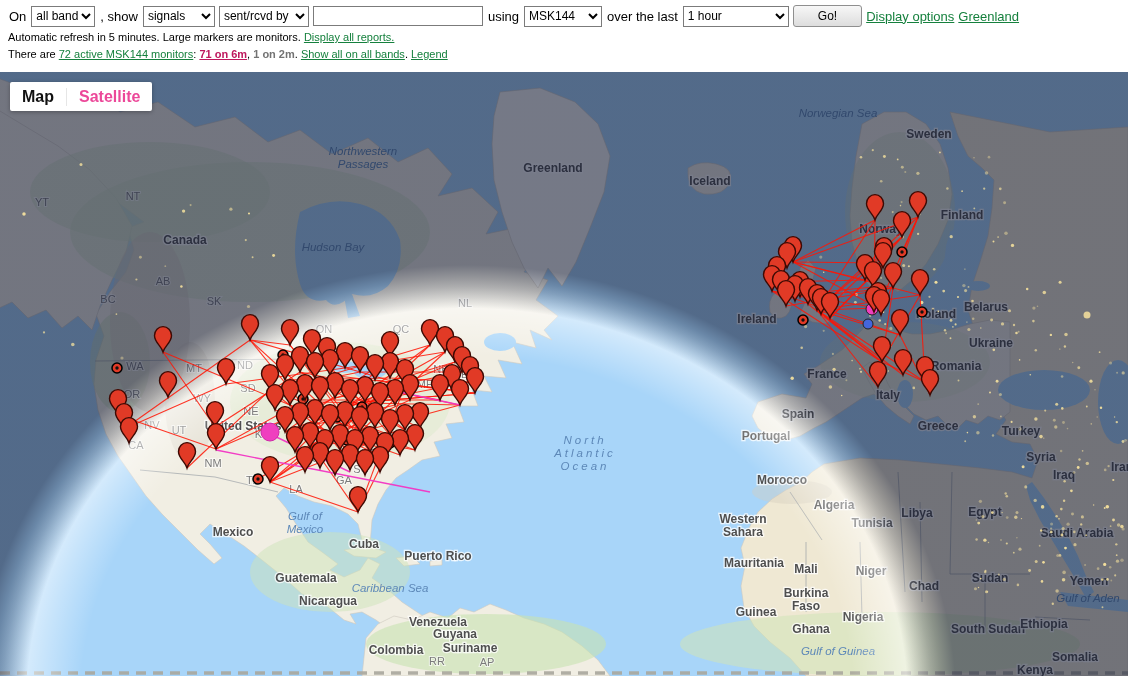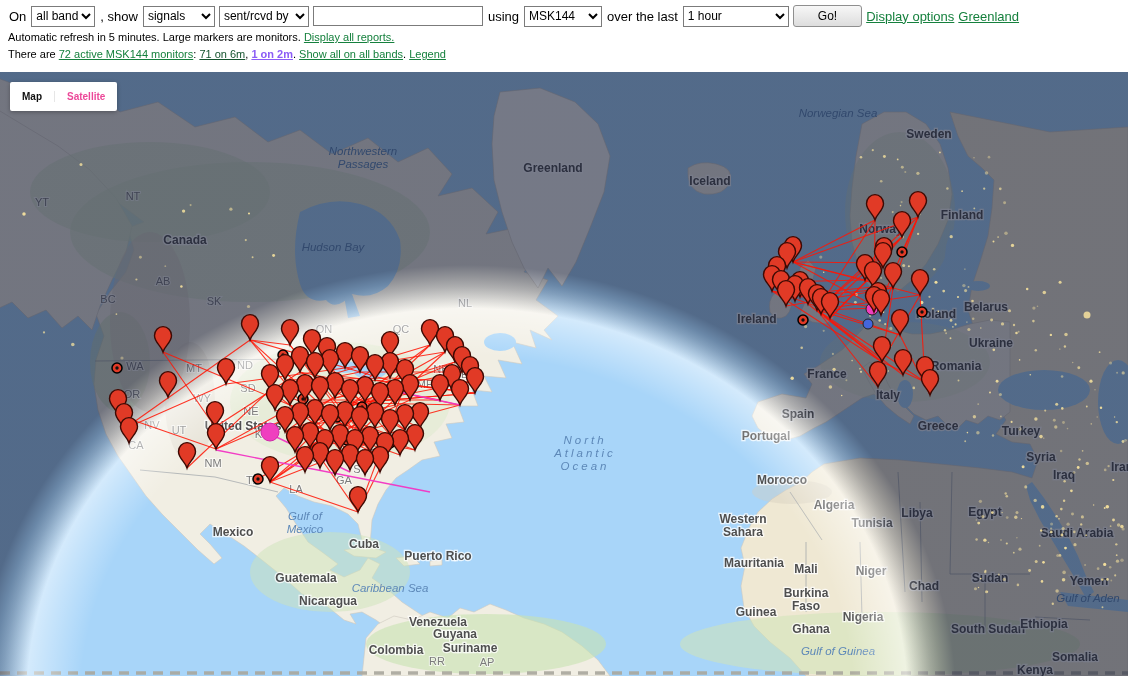--- a/index.html
+++ b/index.html
@@ -10,34 +10,34 @@
   .topbar { width:1128px; height:72px; background:#fff; padding:4px 8px 0 8px; font-size:13px; color:#000; }
   .controls-row { display:flex; align-items:center; gap:4px; height:24px; white-space:nowrap; }
   .controls-row label { margin:0 1px; }
   select { height:21px; font-size:12px; font-family:"Liberation Sans",sans-serif; border:1px solid #7b7b7b; background:#fff; border-radius:0; }
   #band-select{width:64px} #signals-select{width:72px} #direction-select{width:90px}
   #who-select{width:156px} #mode-select{width:78px} #timespan-select{width:106px}
   .callsign-input { width:170px; height:20px; border:1px solid #7b7b7b; font-size:12px; padding:0 3px; }
   .go-button { height:22px; font-size:12px; padding:1px 24px; border:1px solid #8f8f8f; border-radius:3px;
                background:linear-gradient(#f7f7f7,#dddddd); cursor:pointer; font-family:"Liberation Sans",sans-serif; }
   a.lnk { color:#15803d; text-decoration:underline; cursor:pointer; }
-  a.lnk-red { color:#14532d; font-weight:normal; text-decoration:underline; cursor:pointer; }
-  a.lnk-magenta { color:#8b5cf6; font-weight:bold; text-decoration:underline; cursor:pointer; }
+  a.lnk-red { color:#be185d; font-weight:bold; text-decoration:underline; cursor:pointer; }
+  a.lnk-magenta { color:#737373; font-weight:bold; cursor:pointer; }
   .status-row { height:16px; line-height:16px; font-size:11px; margin-top:1px; white-space:nowrap; }
 
   
   .map-wrap { position:relative; width:1128px; height:604px; overflow:hidden; background:#a8d5f9; }
   .abs { position:absolute; left:0; top:0; }
   .night-overlay { position:absolute; left:0; top:0; width:1128px; height:604px; pointer-events:none;
     background:
       radial-gradient(489px 435px at 467px 628px, rgba(13,20,46,0) 0 90%, rgba(13,20,46,0.30) 95%, rgba(16,23,50,0.56) 100%),
       radial-gradient(489px 435px at 467px 628px, rgba(255,255,255,0) 0 79%, rgba(255,255,255,0.50) 90%, rgba(255,255,255,0) 97%);
   }
   .map-type-control { position:absolute; left:10px; top:10px; background:#fff; border-radius:2px;
-    box-shadow:0 1px 4px rgba(0,0,0,0.3); display:flex; height:29px; align-items:center; font-size:10px; z-index:30; }
+    box-shadow:0 1px 4px rgba(0,0,0,0.3); display:flex; height:29px; align-items:center; font-size:16px; z-index:30; }
   .map-type-control .mt { padding:0 12px; cursor:pointer; }
   .mt-map { font-weight:bold; color:#111; border-right:1px solid #e6e6e6; }
   .mt-sat { color:#ec4899;font-weight:bold; }
 
   svg text { font-family:"Liberation Sans", sans-serif; }
   .lbl-country { fill:#4f4f4f; font-size:12px; font-weight:bold; paint-order:stroke; stroke:rgba(255,255,255,0.75); stroke-width:2.5px; }
   .lbl-region  { fill:#7b7b7b; font-size:11px; paint-order:stroke; stroke:rgba(255,255,255,0.6); stroke-width:2px; }
   .lbl-ocean   { fill:#5d88b8; font-size:11.5px; font-style:italic; }
 </style>
 </head>

